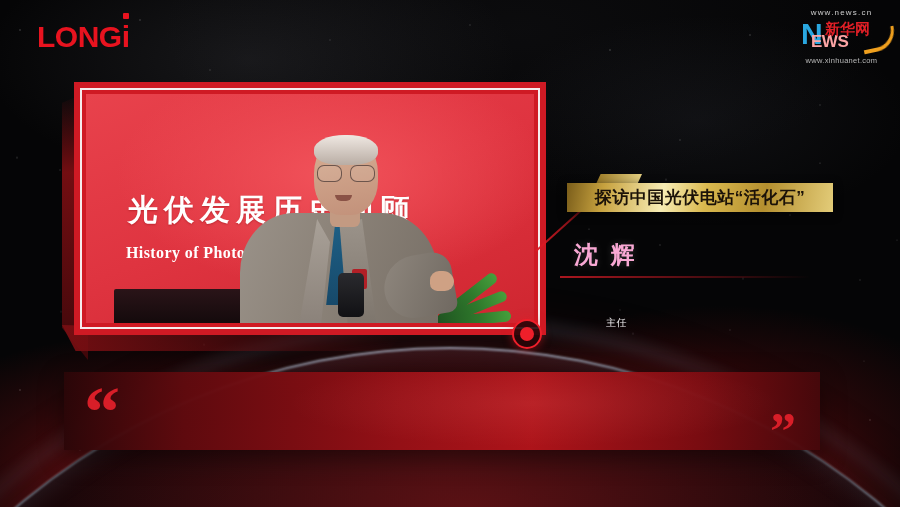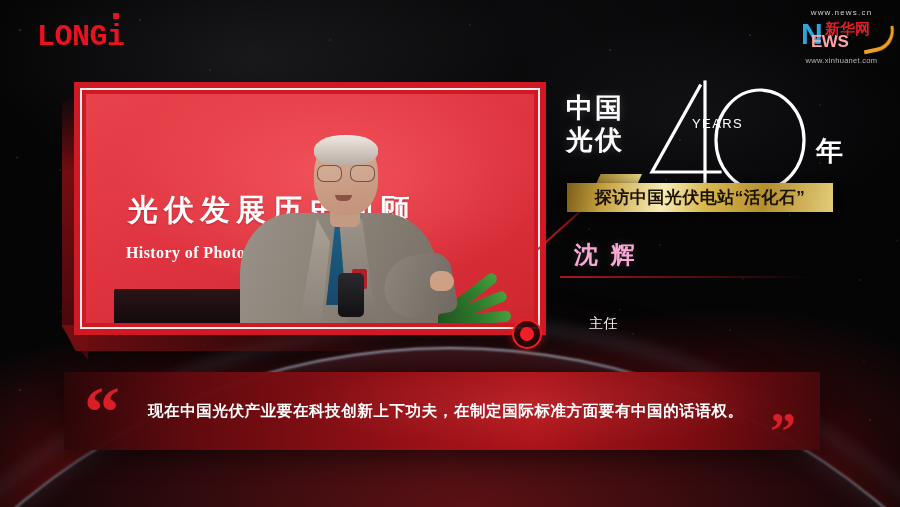--- a/index.html
+++ b/index.html
@@ -121,21 +121,21 @@
     background:radial-gradient(ellipse at 50% 100%, rgba(180,30,34,0.30), rgba(0,0,0,0) 70%);
   }
 
   
   .longi-logo {
     position:absolute; left:37px; top:22px;
     color:#e8131f;
     font-size:30px; font-weight:bold;
     letter-spacing:-0.5px;
     line-height:1;
-    font-family:Liberation Mono, monospace;
+    font-family:Liberation Sans, sans-serif;
     user-select:none;
   }
   .longi-logo .dot {
     display:inline-block;
     position:relative;
   }
   .longi-logo .dot::after {
     content:"";
     position:absolute;
     left:50%; top:-9px;
@@ -481,23 +481,23 @@
     text-shadow:0 0 8px rgba(255,255,255,.16);
   }
   .person-org {
     position:absolute; left:574px; top:290px;
     color:#f0eef0;
     font-size:13.5px;
     line-height:22px;
     letter-spacing:0.4px;
   }
   .person-role {
-    position:absolute; left:589px; top:312px;
+    position:absolute; left:606px; top:312px;
     color:#f0eef0;
-    font-size:14px;
+    font-size:10px;
     line-height:22px;
     letter-spacing:0.4px;
   }
 
   
   .quote-bar {
     position:absolute;
     left:64px; top:372px;
     width:756px; height:78px;
     background:
@@ -613,44 +613,28 @@
           <span class="sp-hand"></span>
         </div>
       </div>
     </div>
   </div>
 
   <div class="marker-line"></div>
   <div class="marker-dot"></div>
   <div class="name-underline"></div>
 
-  <div class="title-block">
-    <div class="cn-title">
-      <div>中国</div>
-      <div>光伏</div>
-    </div>
-    <div class="big40">
-      <svg width="180" height="118" viewBox="0 0 180 118" fill="none">
-        <path d="M58 6 L10 92 L78 92" stroke="#ffffff" stroke-width="3.2" fill="none" stroke-linecap="square"></path>
-        <path d="M63 2 L63 112" stroke="#ffffff" stroke-width="3.2" fill="none" stroke-linecap="square"></path>
-        <ellipse cx="118" cy="60" rx="44" ry="50" stroke="#ffffff" stroke-width="3.2" fill="none"></ellipse>
-      </svg>
-      <span class="years-label">YEARS</span>
-    </div>
-    <div class="nian">年</div>
-  </div>
 
   <div class="gold-banner-tab"></div>
   <div class="gold-banner">
     <span class="gold-banner-text">探访中国光伏电站“活化石”</span>
   </div>
 
   <div class="person-name">沈 辉</div>
   <div class="person-role">主任</div>
 
   <div class="quote-bar">
     <div class="quote-bar-sheen"></div>
     <span class="quote-mark-open">“</span>
-    <span class="quote-text">现在中国光伏产业要在科技创新上下功夫，在制定国际标准方面要有中国的话语权。</span>
     <span class="quote-mark-close">”</span>
   </div>
 
 </div>
 
 </body></html>

